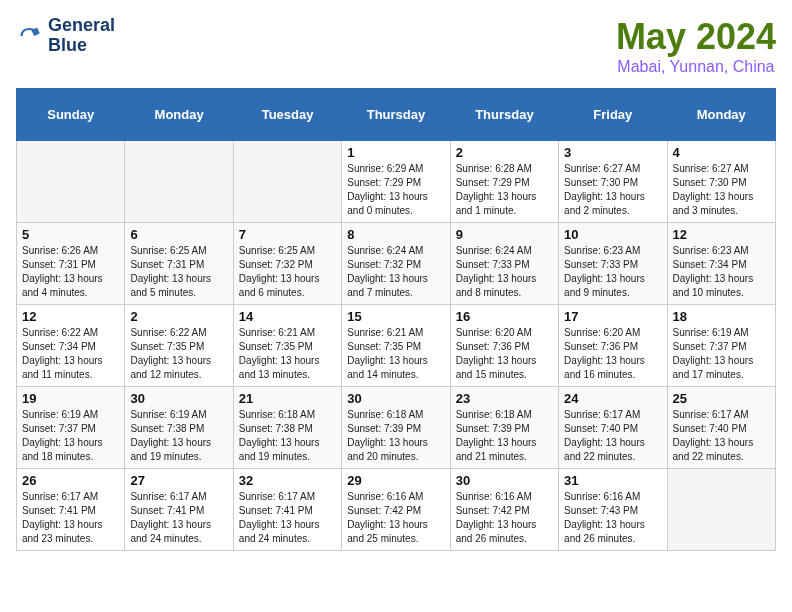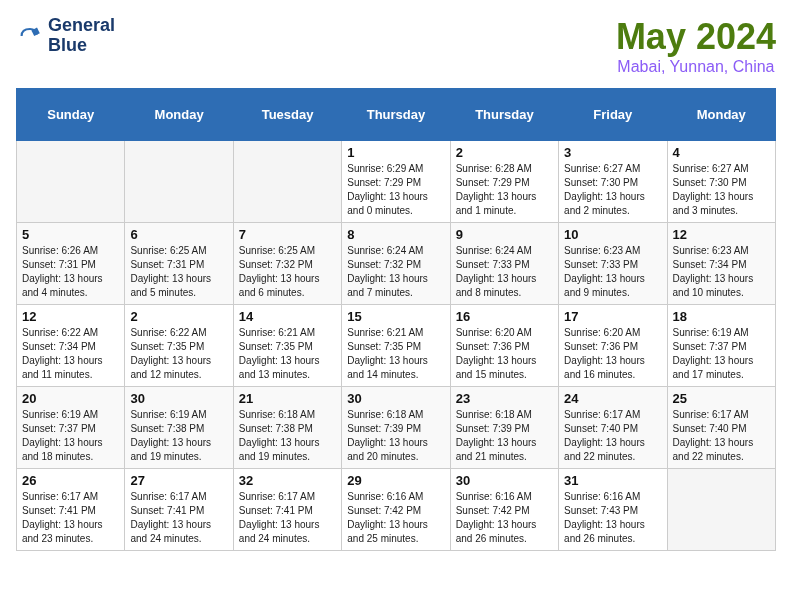--- a/index.html
+++ b/index.html
@@ -194,21 +194,21 @@
           <div class="day-number">17</div>
           <div class="day-info">Sunrise: 6:20 AM<br>Sunset: 7:36 PM<br>Daylight: 13 hours and 16 minutes.</div>
         </td>
         <td>
           <div class="day-number">18</div>
           <div class="day-info">Sunrise: 6:19 AM<br>Sunset: 7:37 PM<br>Daylight: 13 hours and 17 minutes.</div>
         </td>
       </tr>
       <tr>
         <td>
-          <div class="day-number">20</div>
+          <div class="day-number">19</div>
           <div class="day-info">Sunrise: 6:19 AM<br>Sunset: 7:37 PM<br>Daylight: 13 hours and 18 minutes.</div>
         </td>
         <td>
           <div class="day-number">30</div>
           <div class="day-info">Sunrise: 6:19 AM<br>Sunset: 7:38 PM<br>Daylight: 13 hours and 19 minutes.</div>
         </td>
         <td>
           <div class="day-number">21</div>
           <div class="day-info">Sunrise: 6:18 AM<br>Sunset: 7:38 PM<br>Daylight: 13 hours and 19 minutes.</div>
         </td>

